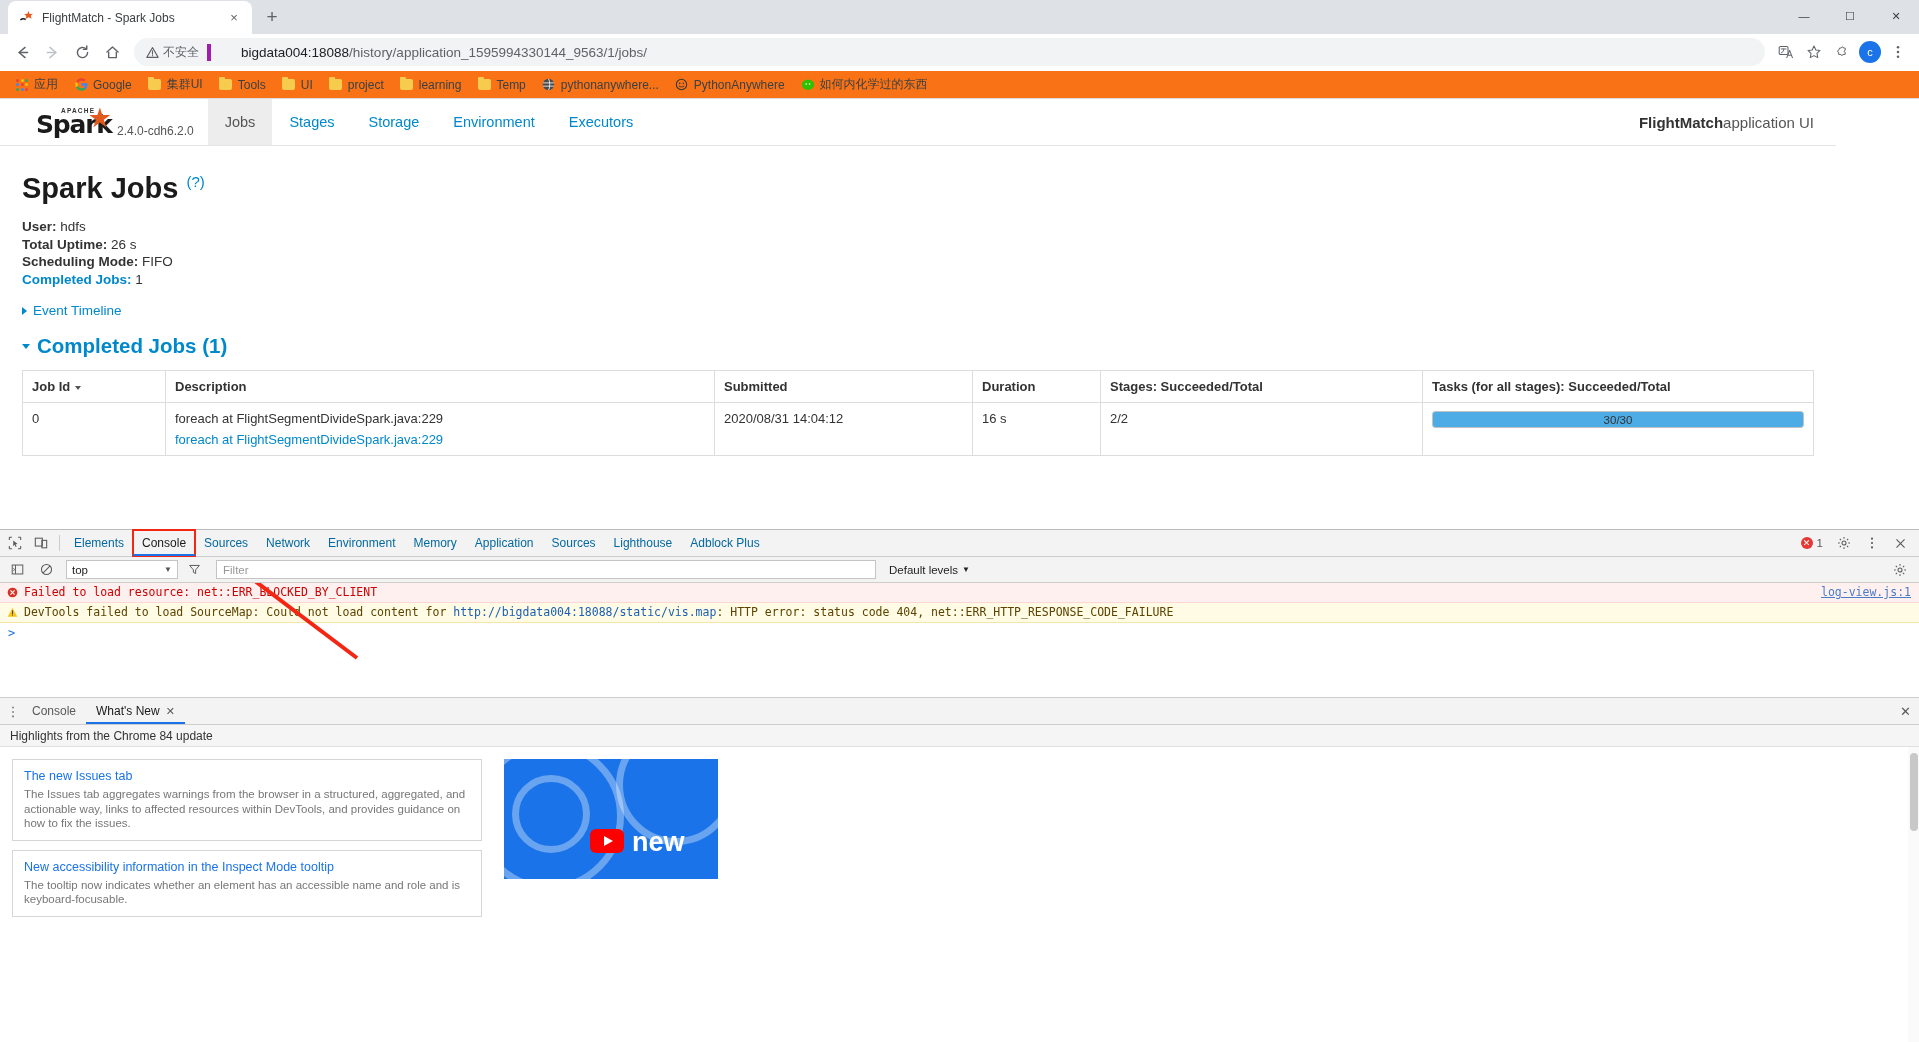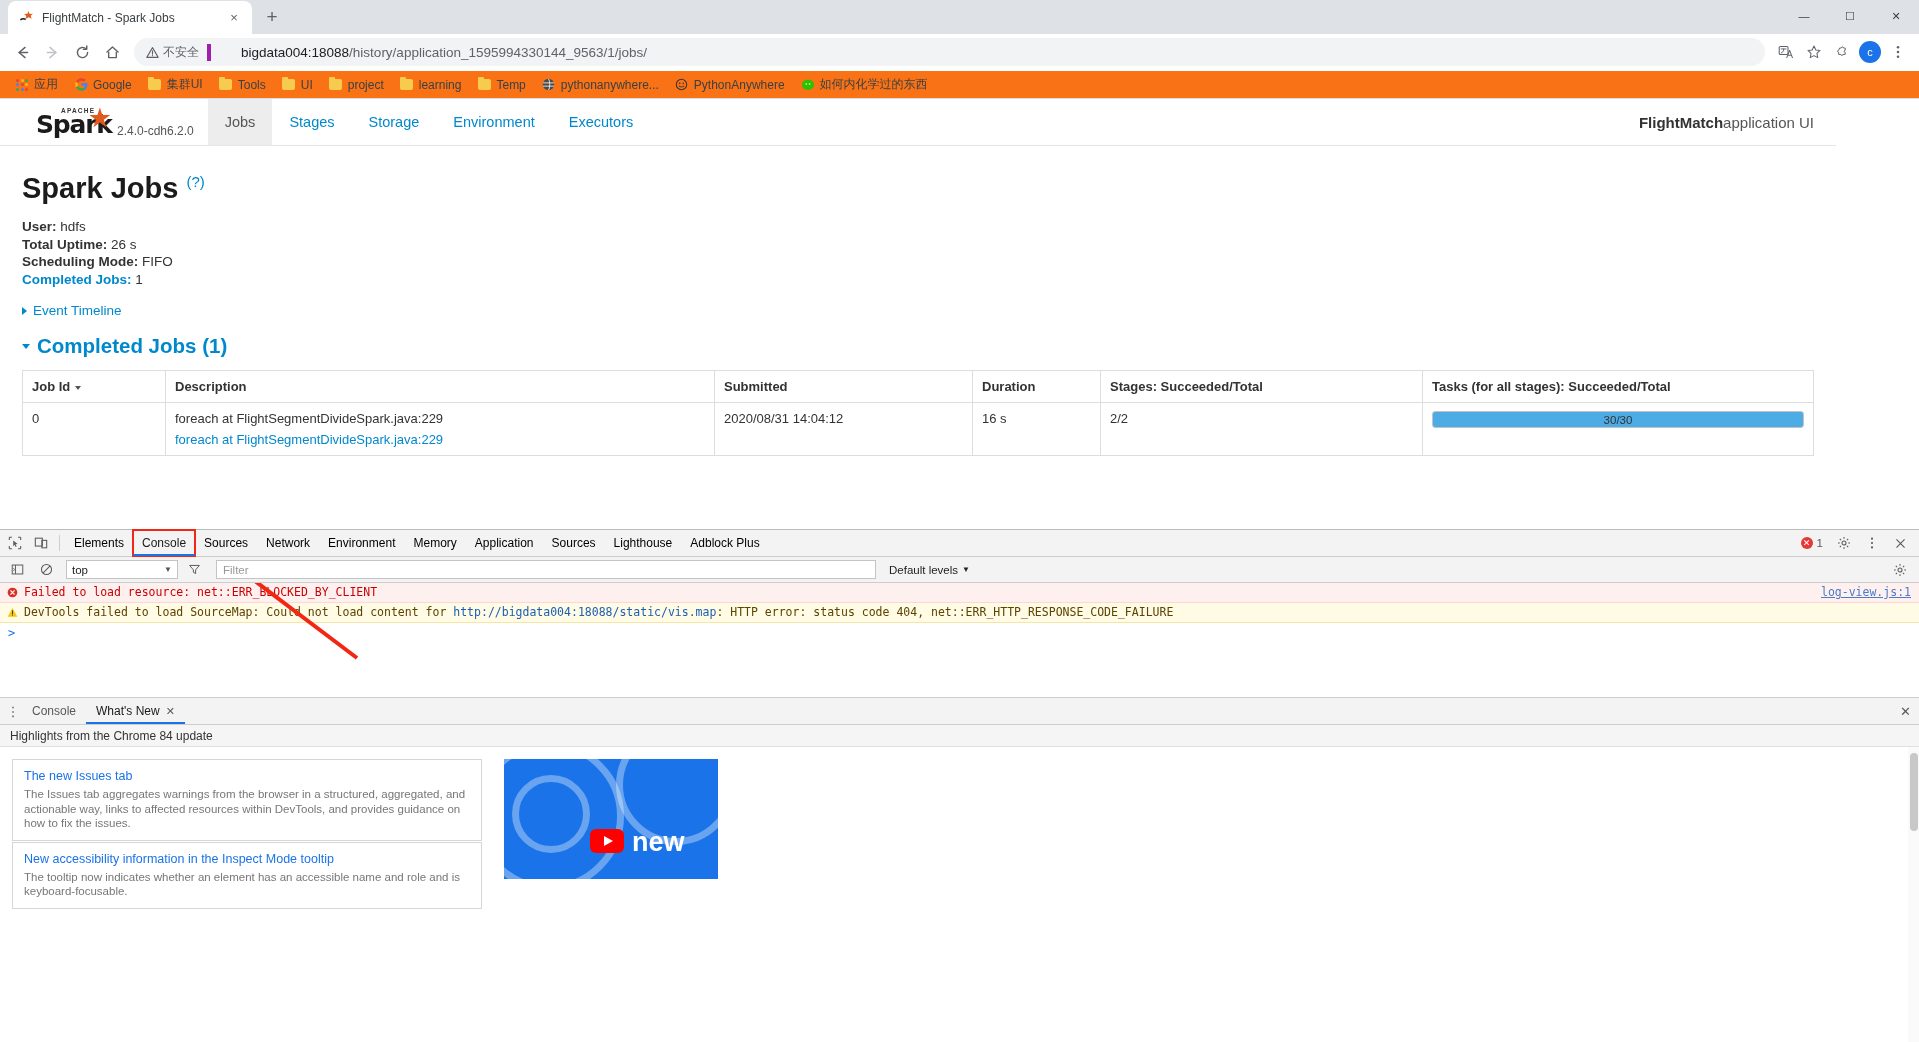--- a/index.html
+++ b/index.html
@@ -308,21 +308,21 @@
   .dt-iconbtn {
     width: 26px; height: 24px;
     display:flex; align-items:center; justify-content:center;
     color:#5a5a5a; cursor:pointer;
   }
   .dt-sep { width:1px; height:16px; background:#cdcdcd; margin: 0 5px; }
   .dt-tab {
     padding: 0 9px;
     height: 26px;
     display:flex; align-items:center;
-    font-size: 12px; color:#000000;
+    font-size: 12px; color:#0369a1;
     cursor:pointer;
     position: relative;
   }
   .dt-tab.active { color:#1a1a1a; }
   .dt-tab.active:after {
     content:''; position:absolute; left:0; right:0; bottom:0; height:2px; background:#1a73e8;
   }
   .dt-tab.highlighted { outline: 2px solid #f22613; outline-offset: -1px; }
   .dt-right {
     margin-left:auto; display:flex; align-items:center; gap:2px; padding-right:6px;
@@ -420,21 +420,21 @@
   .drawer-close { margin-left:auto; padding-right:8px; color:#5a5a5a; font-size:13px; cursor:pointer;}
 
   .wn-subhead {
     height: 22px; display:flex; align-items:center;
     padding-left: 10px;
     font-size: 12px; color:#333;
     background:#f5f5f5;
     border-bottom: 1px solid #e0e0e0;
   }
   .wn-body { flex:1; display:flex; padding: 12px; gap: 22px; overflow:hidden; position:relative;}
-  .wn-col { width: 470px; display:flex; flex-direction:column; gap:1px;}
+  .wn-col { width: 470px; display:flex; flex-direction:column; gap:9px;}
   .wn-card {
     border: 1px solid #d6d6d6;
     padding: 9px 11px;
     background:#fff;
   }
   .wn-card-title { color:#1a73e8; font-size:12.5px; margin-bottom:4px; cursor:pointer;}
   .wn-card-body { color:#777; font-size:11.5px; line-height:14.5px; }
   .wn-video {
     width: 214px; height: 120px;
     background:#1a73e8;

